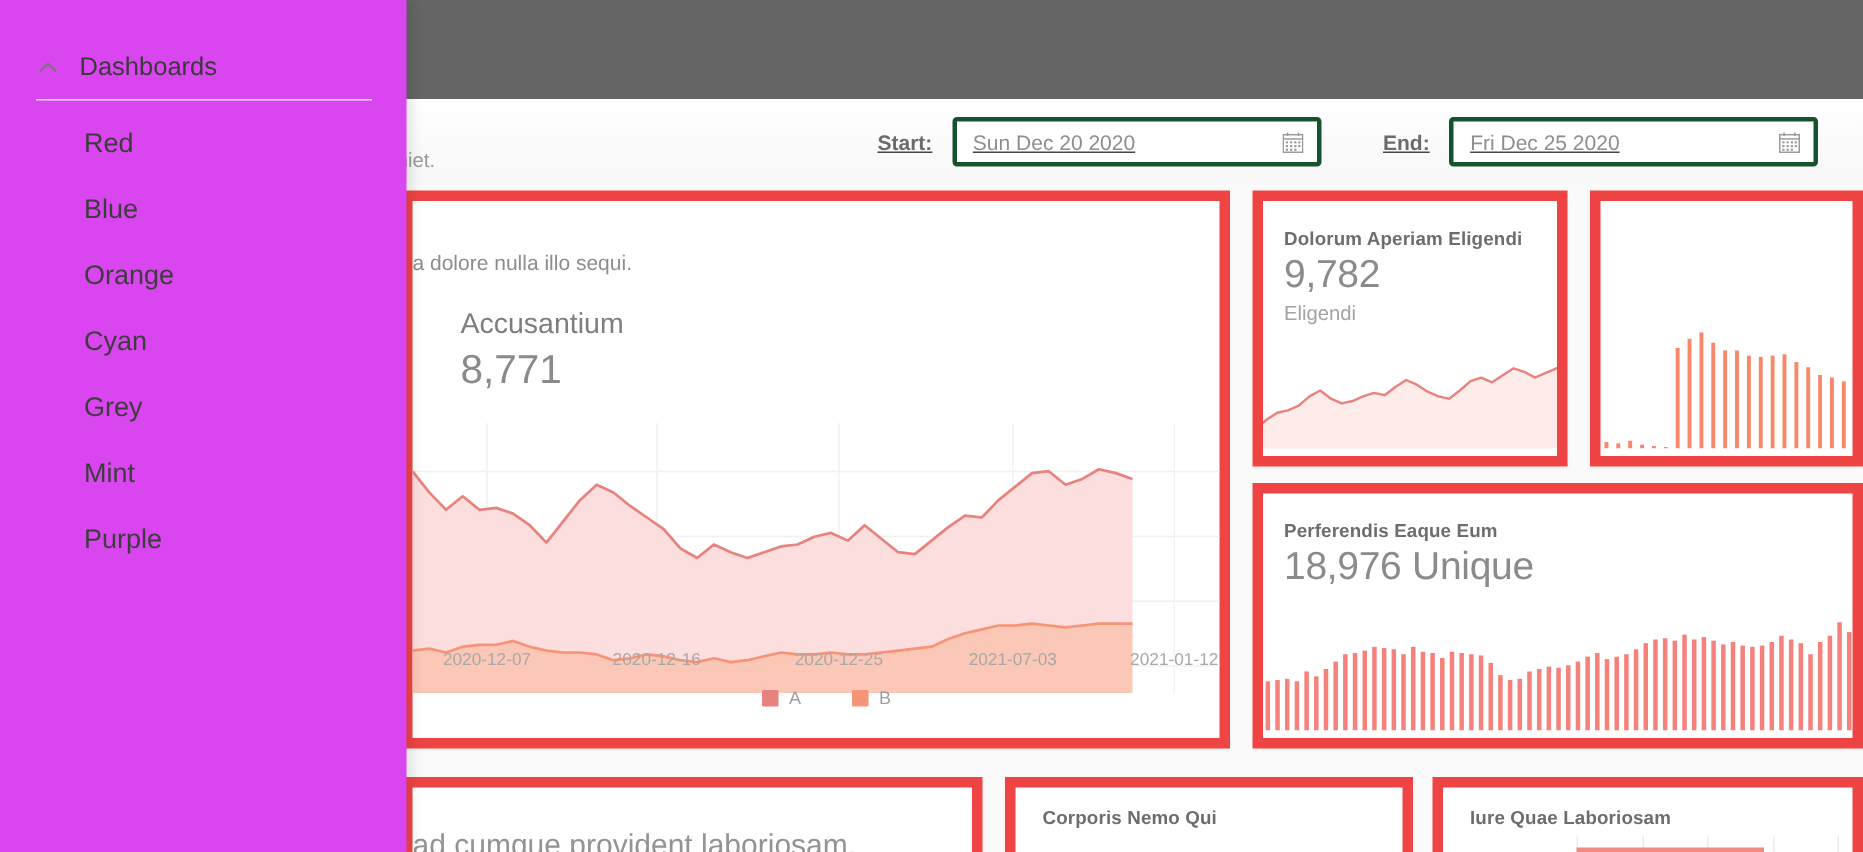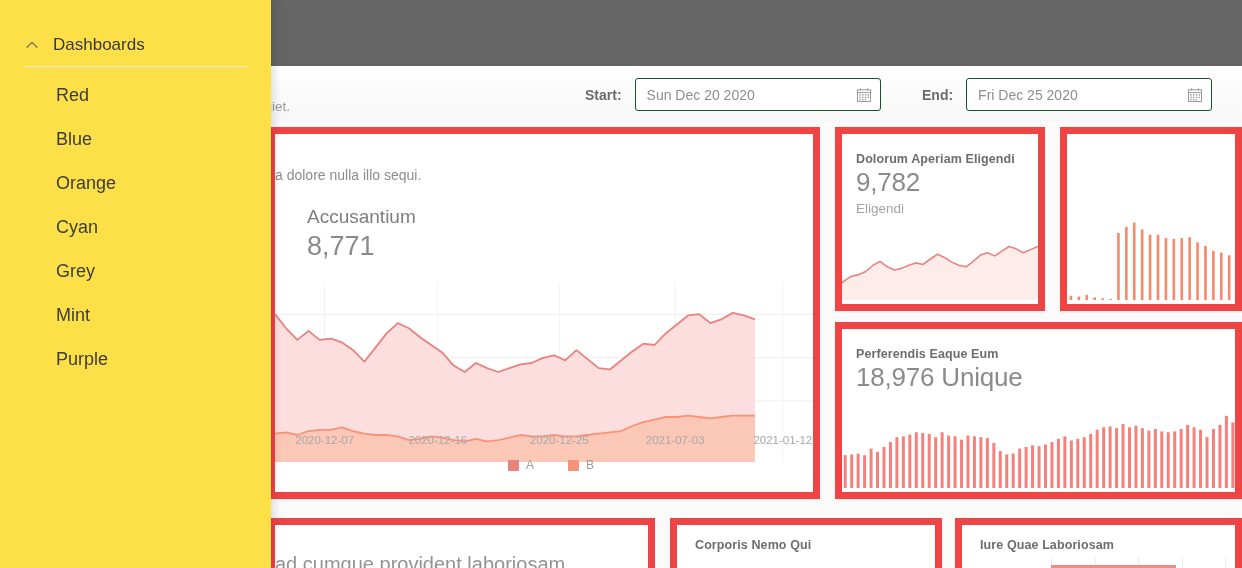--- a/index.html
+++ b/index.html
@@ -27,30 +27,30 @@
 
   
   .filterbar {
     position: absolute; left: 0; top: 66px; width: 1242px; height: 56px;
     background: linear-gradient(#ffffff, #f7f7f7);
   }
   .filter-note {
     position: absolute; left: 236px; top: 99px;
     font-size: 13.5px; color: #9a9a9a; white-space: nowrap;
   }
-  .dtgroup { position: absolute; top: 78px; display: flex; align-items: center; }
+  .dtgroup { position: absolute; top: 78px; display: flex; align-items: center; text-decoration: underline; }
   .dtgroup.start { left: 585px; }
   .dtgroup.end { left: 922px; }
   .dtlabel {
     font-size: 14px; color: #6b6b6b; font-weight: bold;
     margin-right: 13px; white-space: nowrap;
   }
   .dtfield {
     position: relative; width: 246px; height: 33px;
-    border: 1px solid #14532d; border-radius: 3px; background: #fff;
+    border: 3px solid #14532d; border-radius: 3px; background: #fff;
     display: flex; align-items: center;
   }
   .dtfield .val {
     font-size: 14px; color: #8e8e8e; padding-left: 11px; white-space: nowrap;
   }
   .cal-icon {
     position: absolute; right: 9px; top: 50%; transform: translateY(-50%);
     width: 14px; height: 14px;
   }
 
@@ -122,21 +122,21 @@
   .bc-bar-track { position: relative; flex: 1; height: 26px; }
   .bc-bar-fill { position: absolute; left: 0; top: 4px; height: 24px; background: #f28b82; }
   .bc-grid { position: absolute; inset: 0; }
   .bc-grid i {
     position: absolute; top: -4px; bottom: -6px; width: 1px; background: #ececec;
   }
 
   
   #sidebar-flyout {
     position: absolute; left: 0; top: 0; width: 271px; height: 568px;
-    background: #fde047;
+    background: #d946ef;
     box-shadow: 3px 0 9px rgba(0,0,0,0.13);
     z-index: 40;
   }
   .sb-head {
     position: absolute; left: 24px; top: 30px; width: 224px; height: 30px;
     display: flex; align-items: center; gap: 13px;
   }
   .sb-head .chev { width: 16px; height: 16px; flex: none; }
   .sb-head .ttl { font-size: 17px; color: #3a3a3a; }
   .sb-divider {

